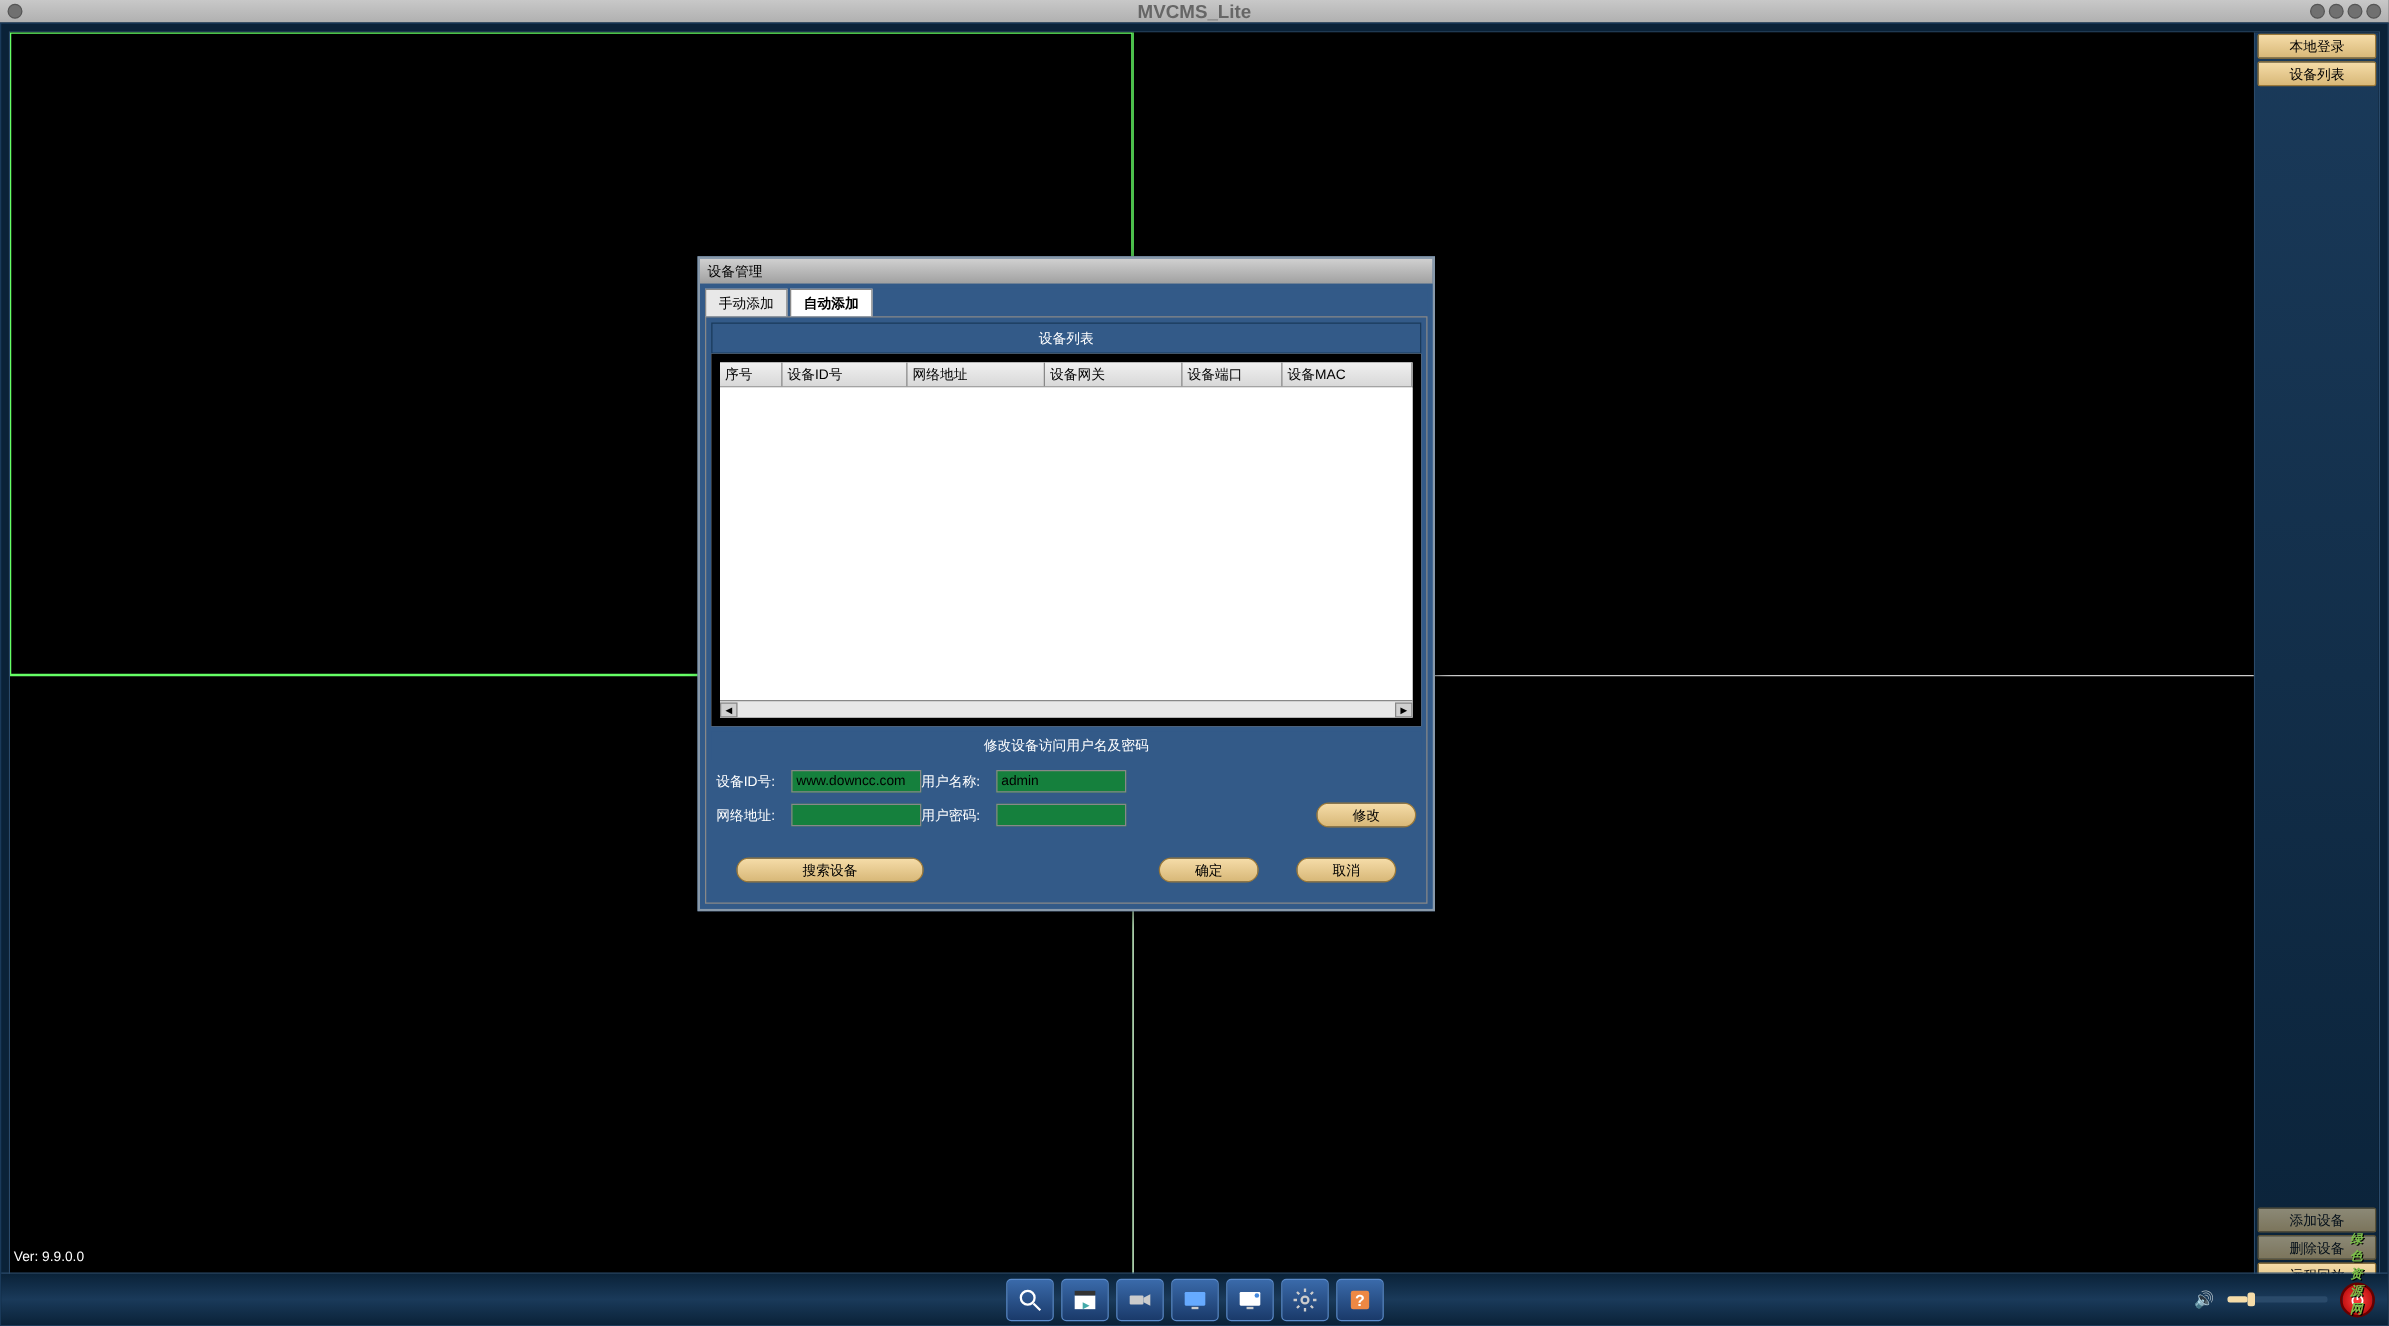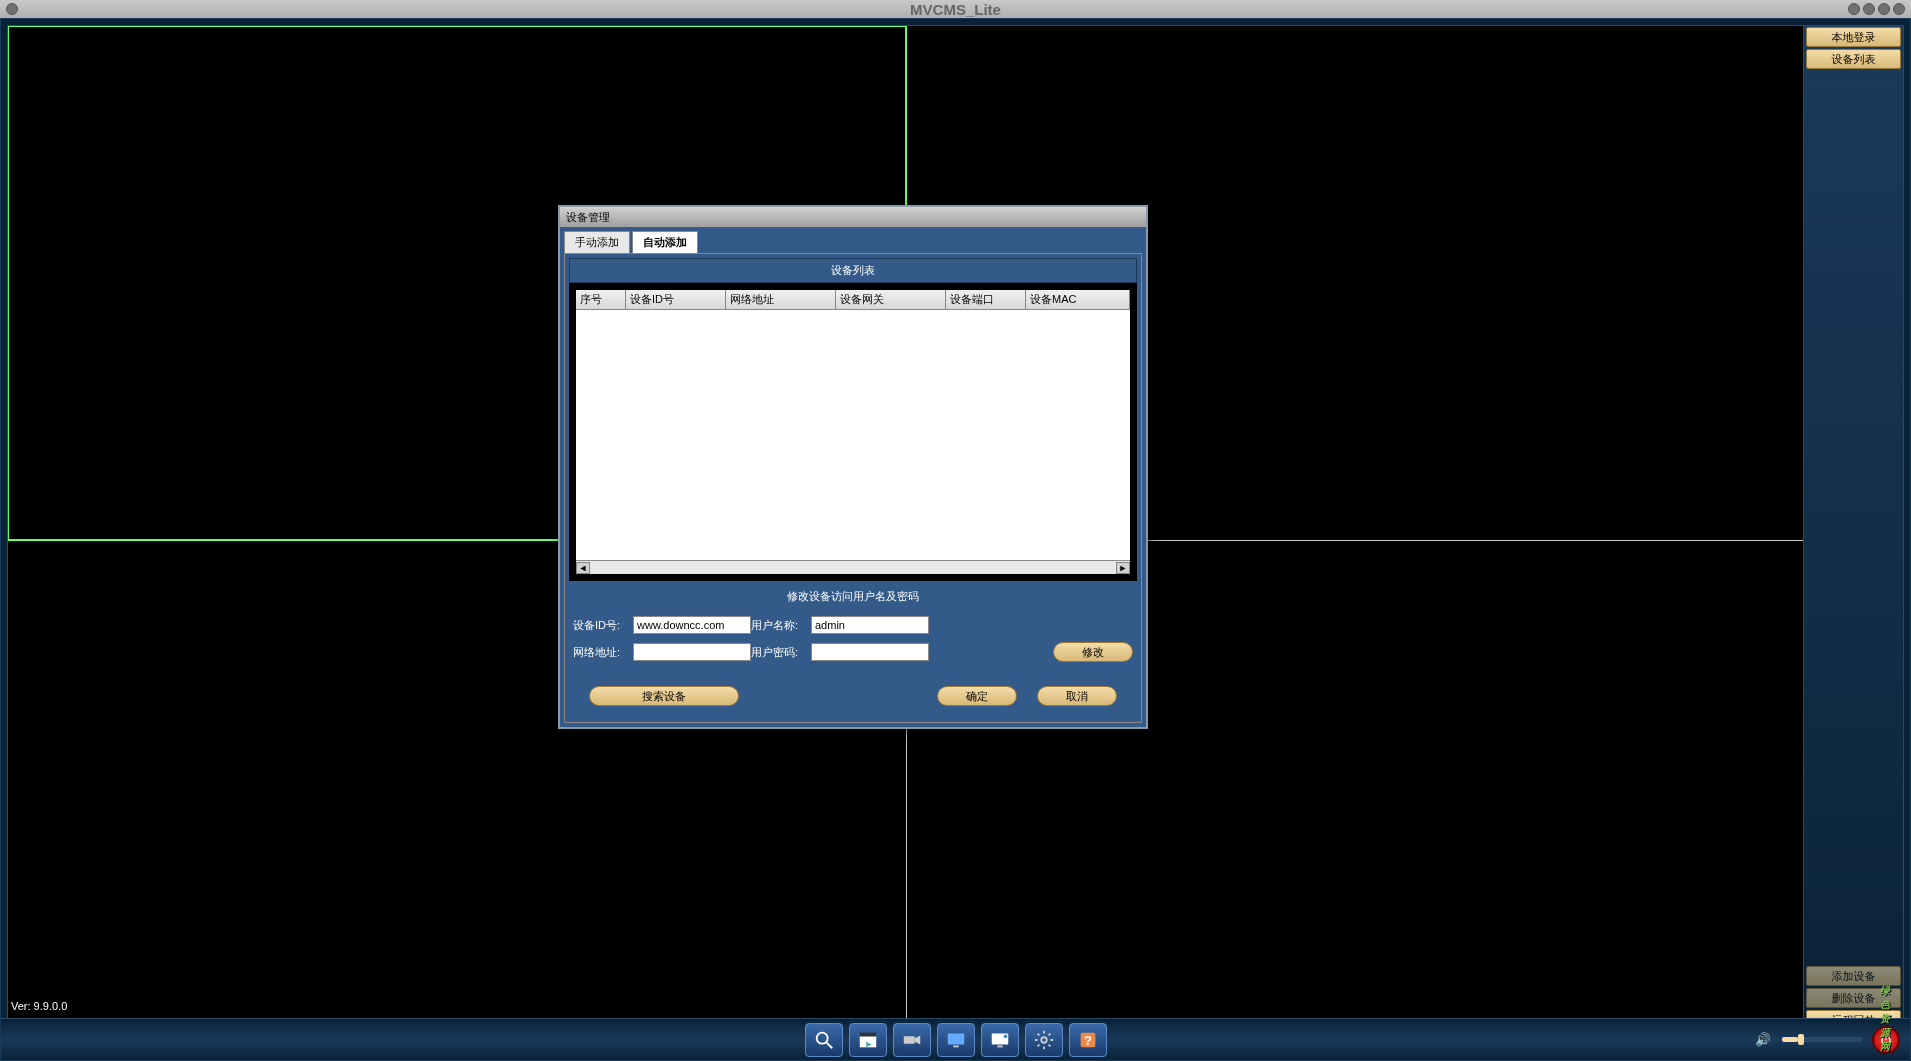--- a/index.html
+++ b/index.html
@@ -59,21 +59,21 @@
 .list-table { background: #fff; border: 7px solid #000000; }
 .list-cols { display: flex; background: linear-gradient(#f0f0f0,#d8d8d8); border-bottom: 1px solid #888; }
 .list-col { font-size: 11px; padding: 2px 4px; border-right: 1px solid #888; white-space: nowrap; }
 .list-body { height: 250px; background: #fff; }
 .list-scroll { height: 14px; background: #e8e8e8; border-top:1px solid #888; display: flex; align-items: center; justify-content: space-between; }
 .scroll-arrow { width: 14px; height: 12px; background: #d0d0d0; border:1px solid #888; font-size: 9px; display: flex; align-items: center; justify-content: center; cursor: pointer; }
 .section-header { background: #335a88; color: #fff; text-align: center; font-size: 11px; padding: 4px; margin-top: 4px; }
 .form-area { padding: 8px 4px; }
 .form-row { display: flex; align-items: center; gap: 0; margin-bottom: 8px; }
 .form-label { color: #fff; font-size: 11px; width: 60px; }
-.form-input { width: 118px; height: 18px; font-size: 11px; padding: 0 3px; border: 1px solid #888; background: #ffffff; }
+.form-input { width: 104px; height: 18px; font-size: 11px; padding: 0 3px; border: 1px solid #888; background: #15803d; }
 .pill-btn { width: 80px; height: 20px; background: linear-gradient(#f5dca8,#d8b878); border: 1px solid #9a7838; border-radius: 10px; font-size: 11px; cursor: pointer; display: inline-flex; align-items: center; justify-content: center; }
 .pill-btn.wide { width: 150px; }
 .dialog-buttons { display: flex; justify-content: space-between; padding: 8px 20px 12px; }
 </style>
 </head>
 <body>
 
 <div class="titlebar">
   <div class="titlebar-left-dot"></div>
   <div class="titlebar-title">MVCMS_Lite</div>
@@ -210,20 +210,20 @@
           <span class="form-label">网络地址:</span>
           <input class="form-input" value="" style="">
           <span class="form-label">用户密码:</span>
           <input class="form-input" type="password" value="" style="">
           <span style="flex:1"></span>
           <button class="pill-btn">修改</button>
         </div>
       </div>
       <div class="dialog-buttons">
         <button class="pill-btn wide">搜索设备</button>
-        <div style="display:flex; gap:20px;">
+        <div style="display:flex; gap:30px;">
           <button class="pill-btn">确定</button>
           <button class="pill-btn">取消</button>
         </div>
       </div>
     </div>
   </div>
 </div>
 
 </body></html>

